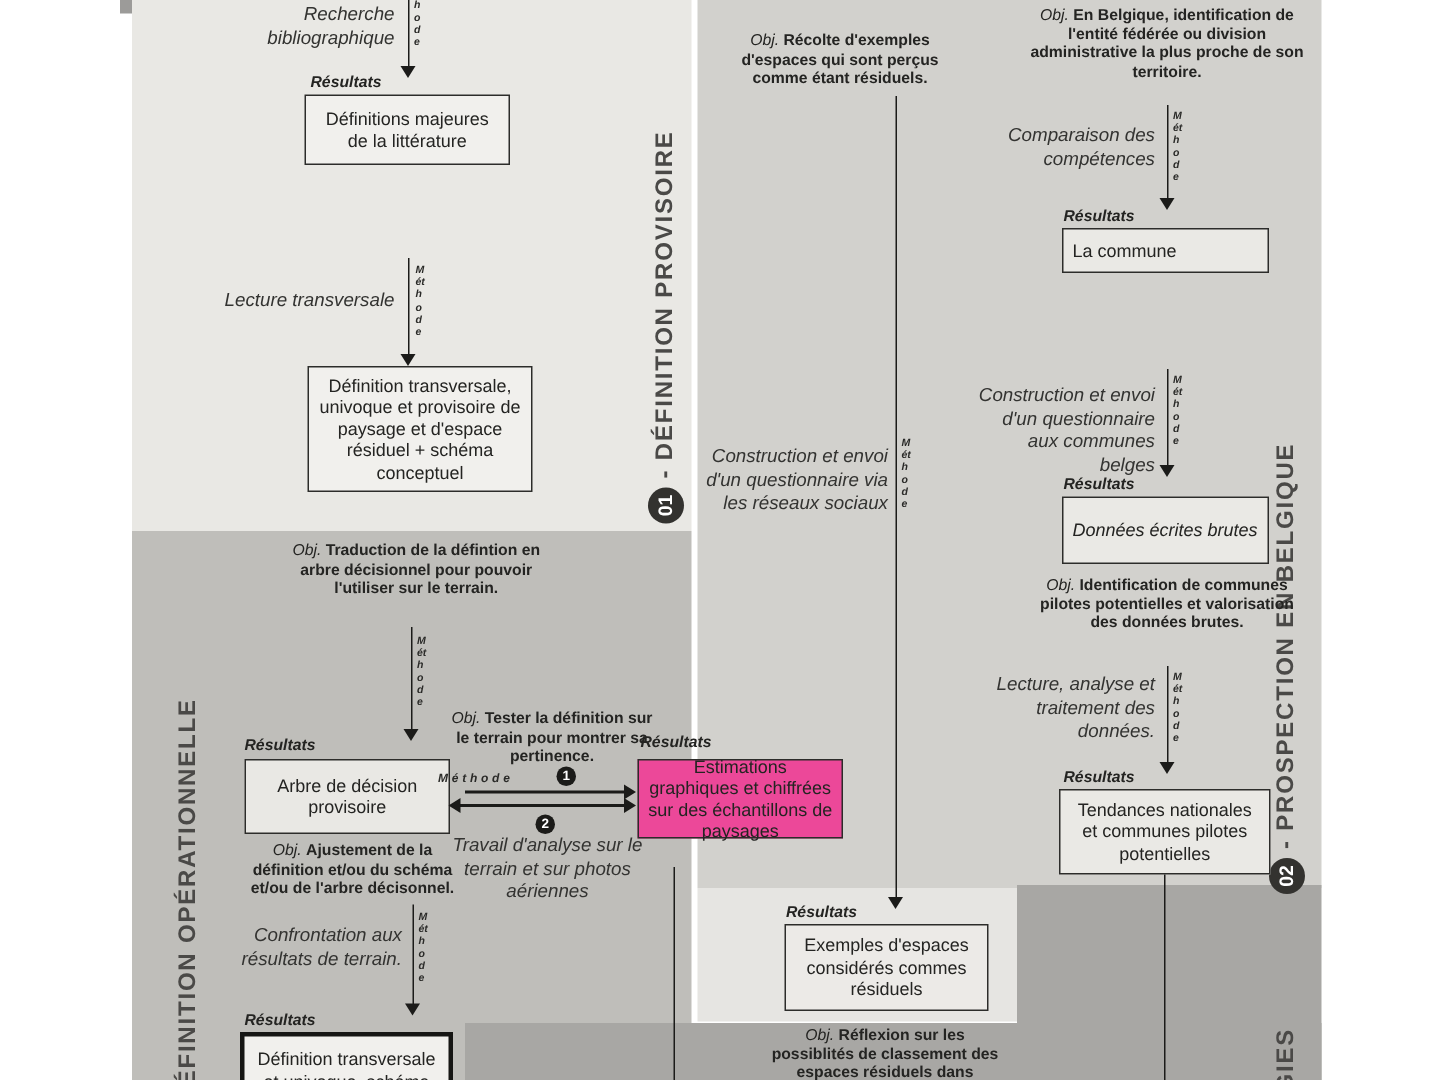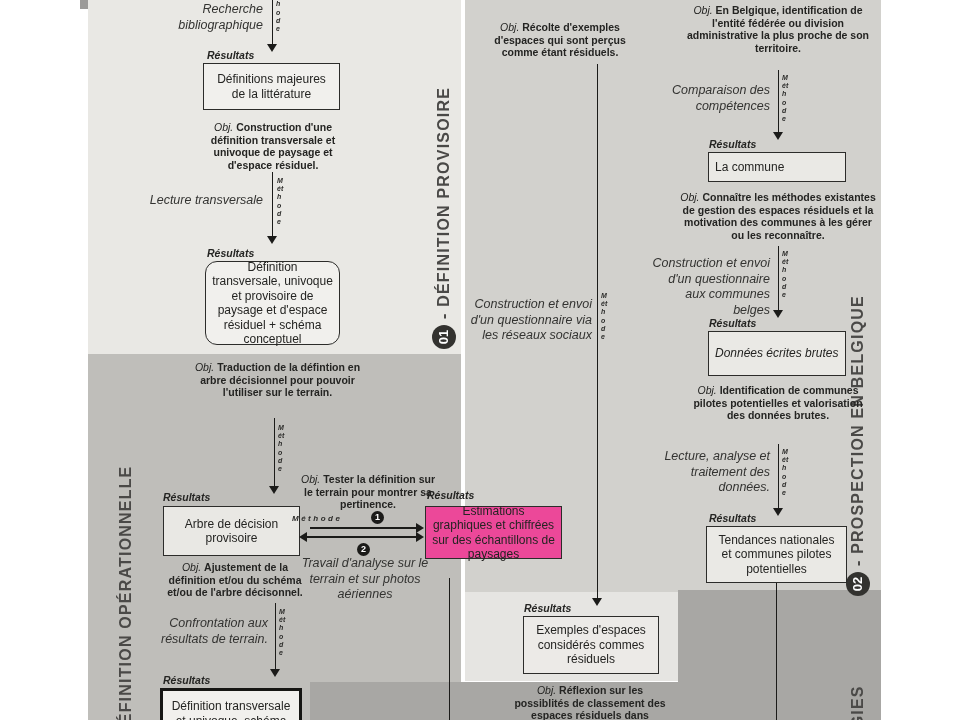--- a/index.html
+++ b/index.html
@@ -72,28 +72,25 @@
     <span class="t">OGIES</span>
   </div>
 
   <div class="mc" style="left:140px;top:2px;width:123px;">Recherche bibliographique</div>
   <div class="va ah" style="left:271.5px;top:-12px;height:58px;"></div>
   <div class="vm" style="left:276px;top:-16px;">Méthode</div>
   <div class="rl" style="left:207px;top:49px;">Résultats</div>
   <div class="rb" style="left:203px;top:63px;width:137px;height:47px;">
     <span>Définitions majeures de la littérature</span>
   </div>
-  <div class="obj" style="left:190px;top:121px;width:166px;">
-    <i>Obj.</i> <b>Construction d'une définition transversale et univoque de paysage et d'espace résiduel.</b>
-  </div>
   <div class="va ah" style="left:271.5px;top:172px;height:66px;"></div>
   <div class="vm" style="left:277px;top:177px;">Méthode</div>
   <div class="mc" style="left:143px;top:193px;width:120px;">Lecture transversale</div>
   <div class="rl" style="left:207px;top:247px;">Résultats</div>
-  <div class="rb" style="left:205px;top:261px;width:135px;height:84px;border-radius:12px;">
+  <div class="rb" style="left:205px;top:244px;width:150px;height:84px;">
     <span>Définition transversale, univoque et provisoire de paysage et d'espace résiduel + schéma conceptuel</span>
   </div>
 
   <div class="obj" style="left:475px;top:21px;width:170px;">
     <i>Obj.</i> <b>Récolte d'exemples d'espaces qui sont perçus comme étant résiduels.</b>
   </div>
   <div class="va ah" style="left:596.5px;top:64px;height:536px;"></div>
   <div class="vm" style="left:601px;top:292px;">Méthode</div>
   <div class="mc" style="left:468px;top:297px;width:124px;">Construction et envoi d'un questionnaire via les réseaux sociaux</div>
   <div class="rl" style="left:524px;top:602px;">Résultats</div>
@@ -106,23 +103,20 @@
 
   <div class="obj" style="left:510px;top:684px;width:160px;">
     <i>Obj.</i> <b>Réflexion sur les possiblités de classement des espaces résiduels dans</b>
   </div>
   <div class="va ah" style="left:777.5px;top:70px;height:64px;"></div>
   <div class="vm" style="left:782px;top:74px;">Méthode</div>
   <div class="mc" style="left:650px;top:83px;width:120px;">Comparaison des compétences</div>
   <div class="rl" style="left:709px;top:138px;">Résultats</div>
   <div class="rb" style="left:708px;top:152px;width:138px;height:30px;background:#eae9e5;">
     <span>La commune</span>
-  </div>
-  <div class="obj" style="left:678px;top:191px;width:200px;">
-    <i>Obj.</i> <b>Connaître les méthodes existantes de gestion des espaces résiduels et la motivation des communes à les gérer ou les reconnaître.</b>
   </div>
   <div class="va ah" style="left:777.5px;top:246px;height:66px;"></div>
   <div class="vm" style="left:782px;top:250px;">Méthode</div>
   <div class="mc" style="left:648px;top:256px;width:122px;">Construction et envoi d'un questionnaire aux communes belges</div>
   <div class="rl" style="left:709px;top:317px;">Résultats</div>
   <div class="rb" style="left:708px;top:331px;width:138px;height:45px;background:#eae9e5;font-style:italic;">
     <span>Données écrites brutes</span>
   </div>
   <div class="obj" style="left:690px;top:384px;width:176px;">
     <i>Obj.</i> <b>Identification de communes pilotes potentielles et valorisation des données brutes.</b>

